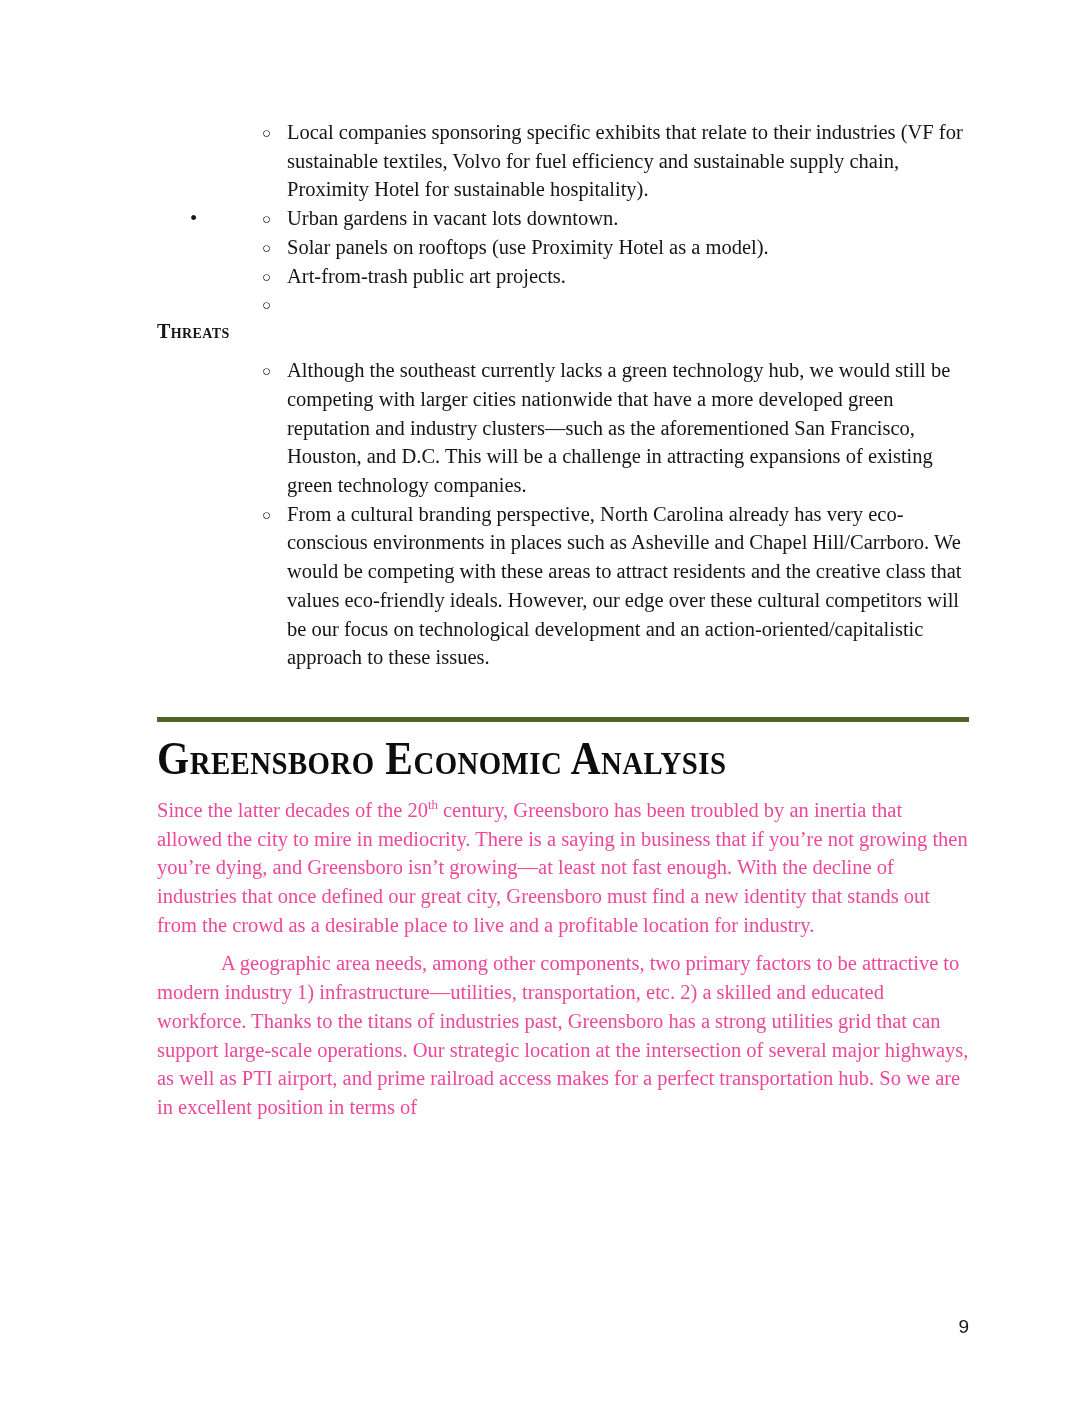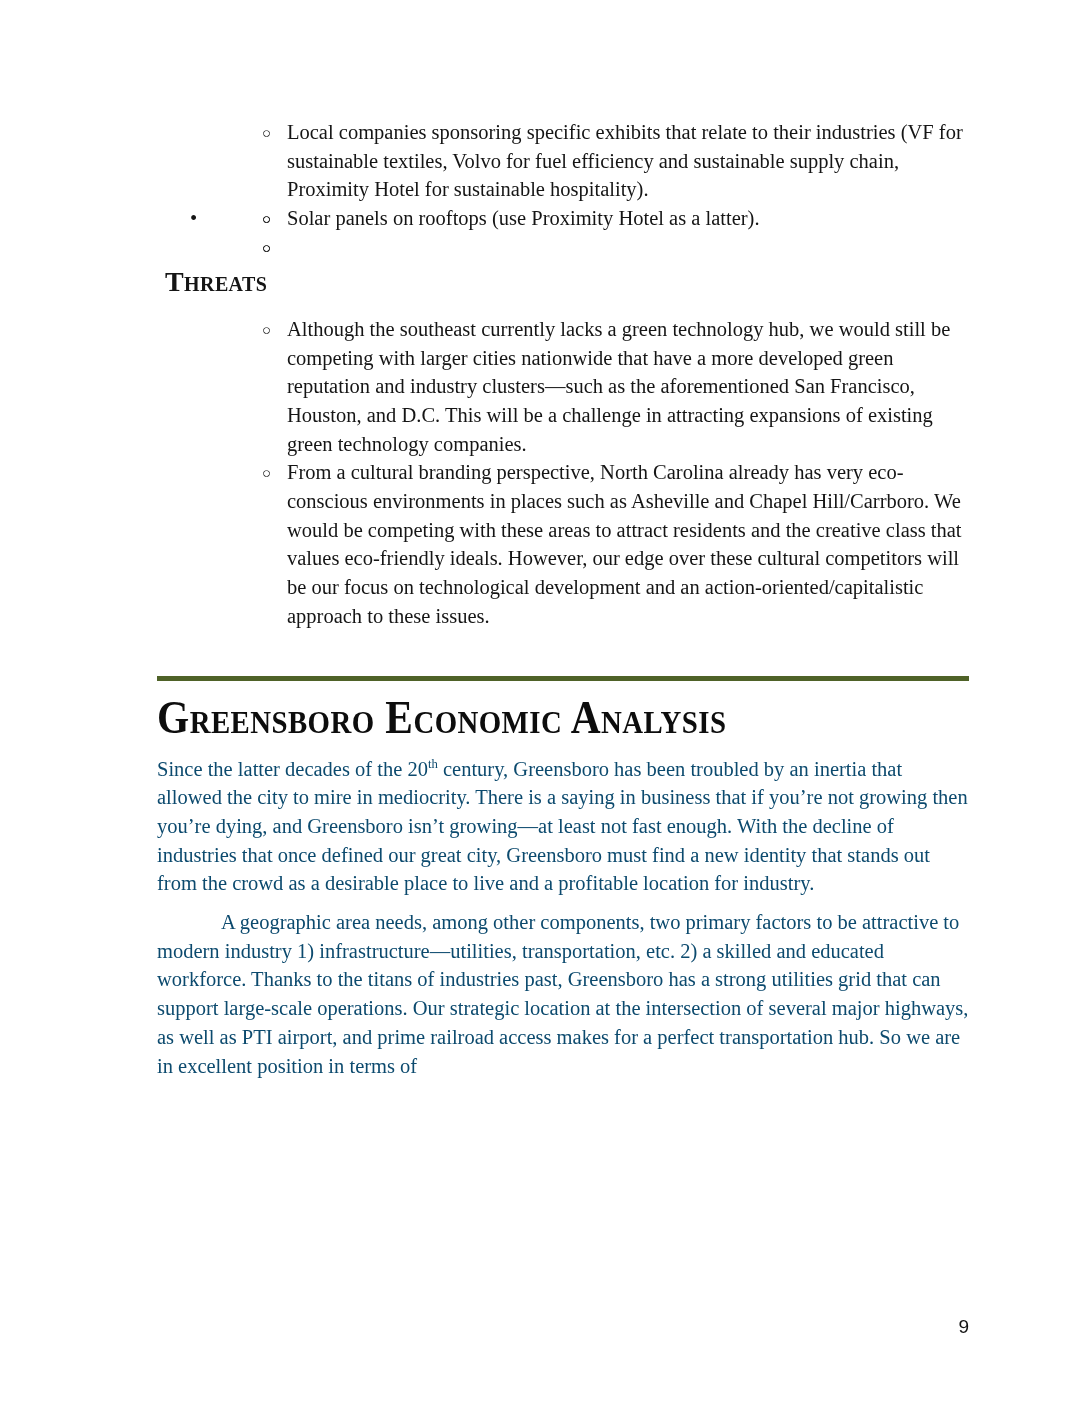--- a/index.html
+++ b/index.html
@@ -74,25 +74,25 @@
     font-size: 15px;
     line-height: 28px;
     text-align: left;
     color: #151515;
   }
 
   
   .subheading {
     font-family: "Liberation Serif", "DejaVu Serif", serif;
     font-variant: small-caps;
-    font-size: 28px;
+    font-size: 20px;
     line-height: 30px;
     letter-spacing: 0.4px;
     color: #151515;
-    margin: 8px;
+    margin: 0;
   }
 
   
   .section-rule {
     height: 5px;
     background: #4F6228;
     width: 812px;
   }
 
   .section-heading {
@@ -104,21 +104,21 @@
     color: #0d0d0d;
     margin: 0;
     transform: scaleX(0.90);
     transform-origin: left center;
     white-space: nowrap;
   }
 
   .para {
     font-size: 20.5px;
     line-height: 28.7px;
-    color: #0c4a6e;
+    color: #ec4899;
     margin: 0;
   }
   .para.indent-first {
     text-indent: 64px;
   }
 
   sup.ordinal {
     font-size: 0.62em;
     vertical-align: super;
     line-height: 0;
@@ -157,27 +157,29 @@
 
     <ul class="lvl1">
       <li class="bullet-l1">
         <span class="marker">•</span>
       </li>
     </ul>
 
     <ul class="lvl2">
       <li class="bullet-l2">
         <span class="marker">○</span>
-      </li>
-      <li class="bullet-l2">
-        <span class="marker">○</span>
-        <span>Solar panels on rooftops (use Proximity Hotel as a latter).</span>
-      </li>
-      <li class="bullet-l2">
-        <span class="marker">○</span>
+        <span>Urban gardens in vacant lots downtown.</span>
+      </li>
+      <li class="bullet-l2">
+        <span class="marker">○</span>
+        <span>Solar panels on rooftops (use Proximity Hotel as a model).</span>
+      </li>
+      <li class="bullet-l2">
+        <span class="marker">○</span>
+        <span>Art-from-trash public art projects.</span>
       </li>
       <li class="bullet-l2">
         <span class="marker">○</span>
       </li>
     </ul>
 
     <div class="gap-md"></div>
 
     <h2 class="subheading">Threats</h2>
 

